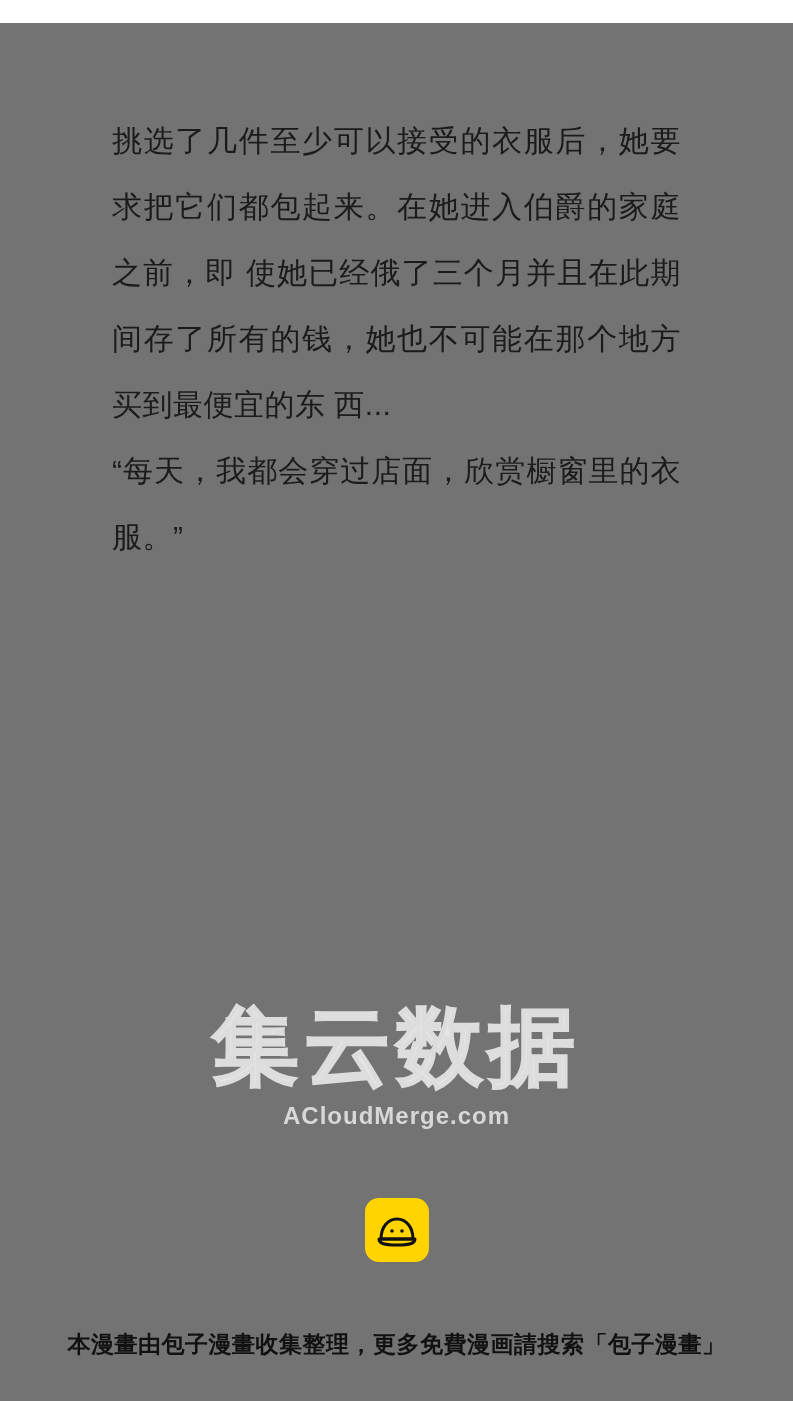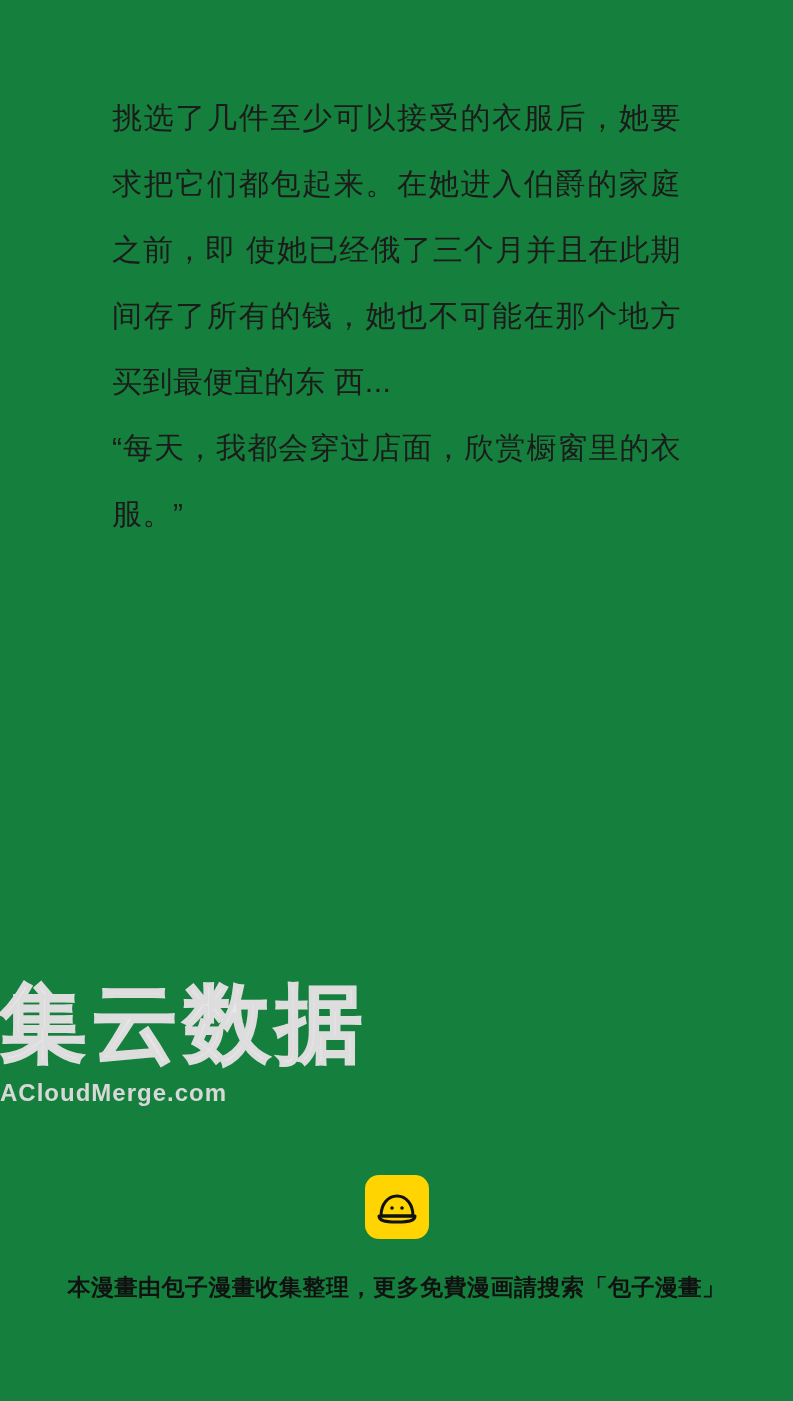--- a/index.html
+++ b/index.html
@@ -11,21 +11,22 @@
     width: 793px;
     height: 1401px;
     position: relative;
     font-family: "Liberation Sans", sans-serif;
     overflow: hidden;
   }
 
   .page {
     position: absolute;
     inset: 0;
-    background: #15803d;
+    background: #737373;
+    margin-top: 23px;
   }
 
   .content {
     position: absolute;
     left: 0;
     top: 0;
     width: 793px;
   }
 
   .text-block {
@@ -43,21 +44,21 @@
   .para-1 { padding-top: 85px; }
   .para-2 { text-indent: 0; }
   .para-3 { }
 
   
   .watermark {
     position: absolute;
     left: 0;
     top: 975px;
     width: 793px;
-    text-align: left;
+    text-align: center;
     pointer-events: none;
     user-select: none;
   }
   .watermark-cn {
     font-size: 86px;
     font-weight: bold;
     letter-spacing: 6px;
     color: #e6e6e6;
     -webkit-text-stroke: 2px #dddddd;
     line-height: 96px;
@@ -98,21 +99,21 @@
     font-size: 34px;
     font-weight: bold;
     color: #111111;
     letter-spacing: 1px;
     font-family: "Liberation Sans", sans-serif;
   }
 
   .footer-note {
     position: absolute;
     left: 0;
-    top: 1272px;
+    top: 1306px;
     width: 793px;
     text-align: center;
     font-size: 23px;
     font-weight: bold;
     color: #111111;
     letter-spacing: 0.5px;
     font-family: "Liberation Sans", sans-serif;
   }
 </style>
 </head>

